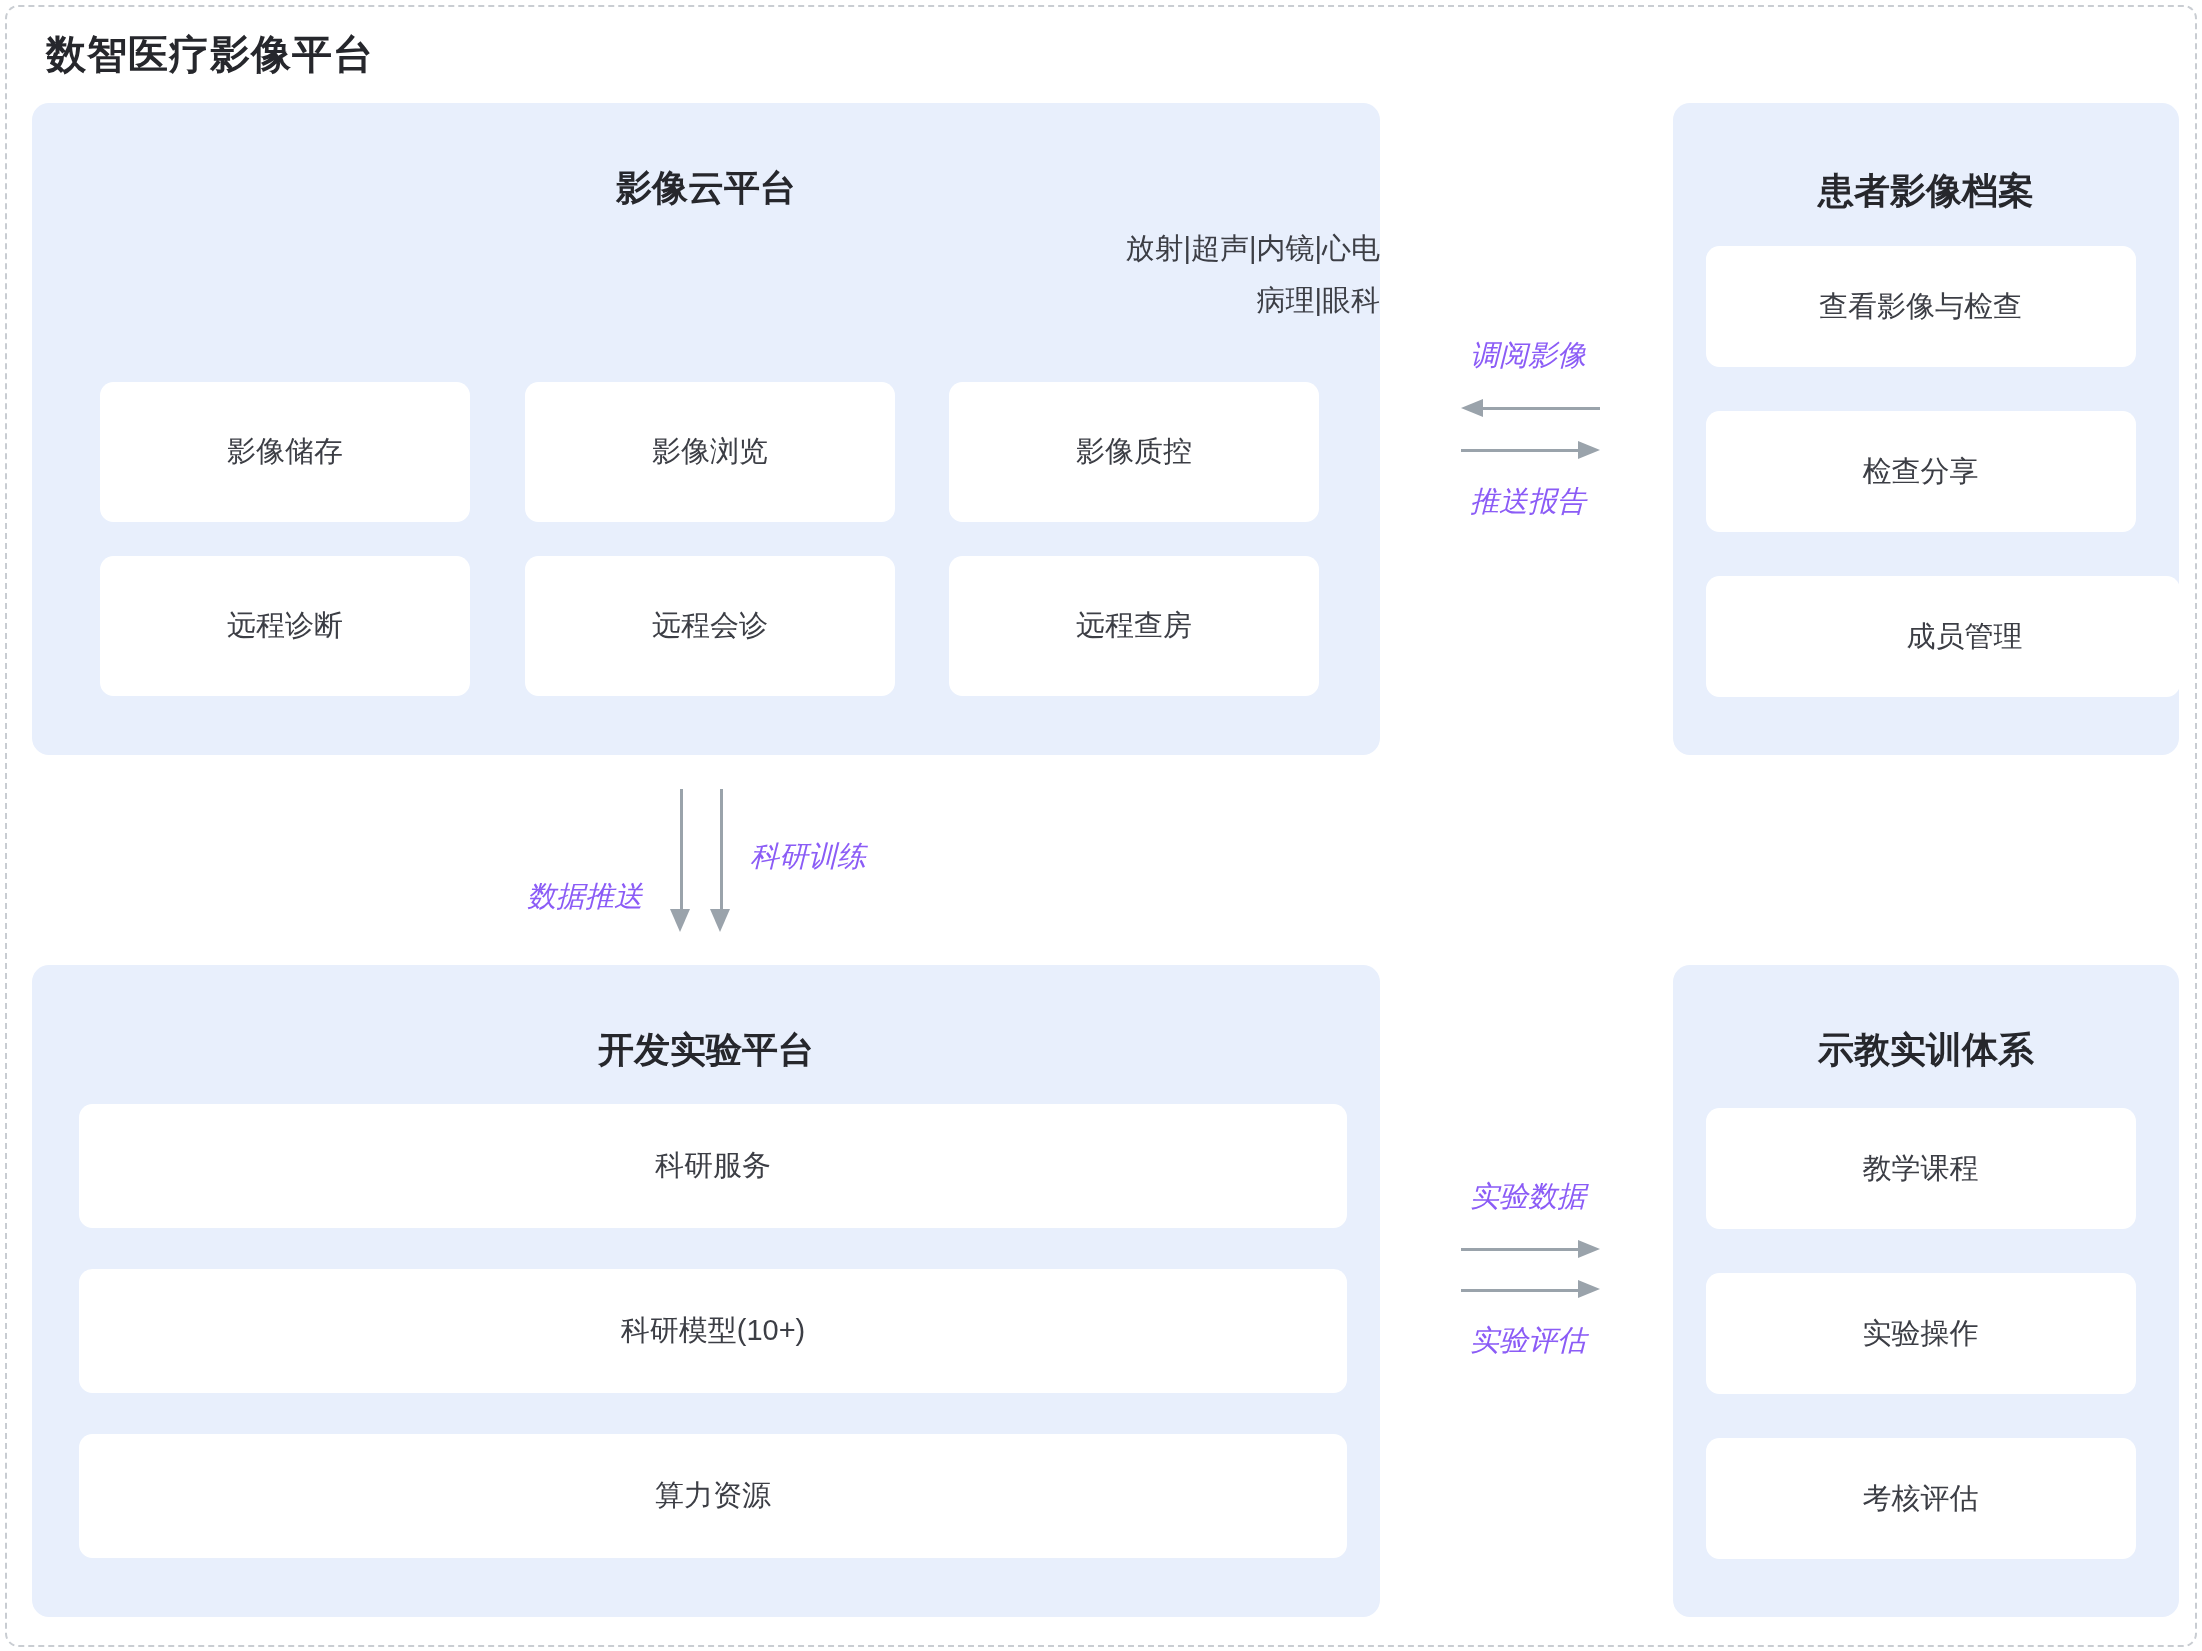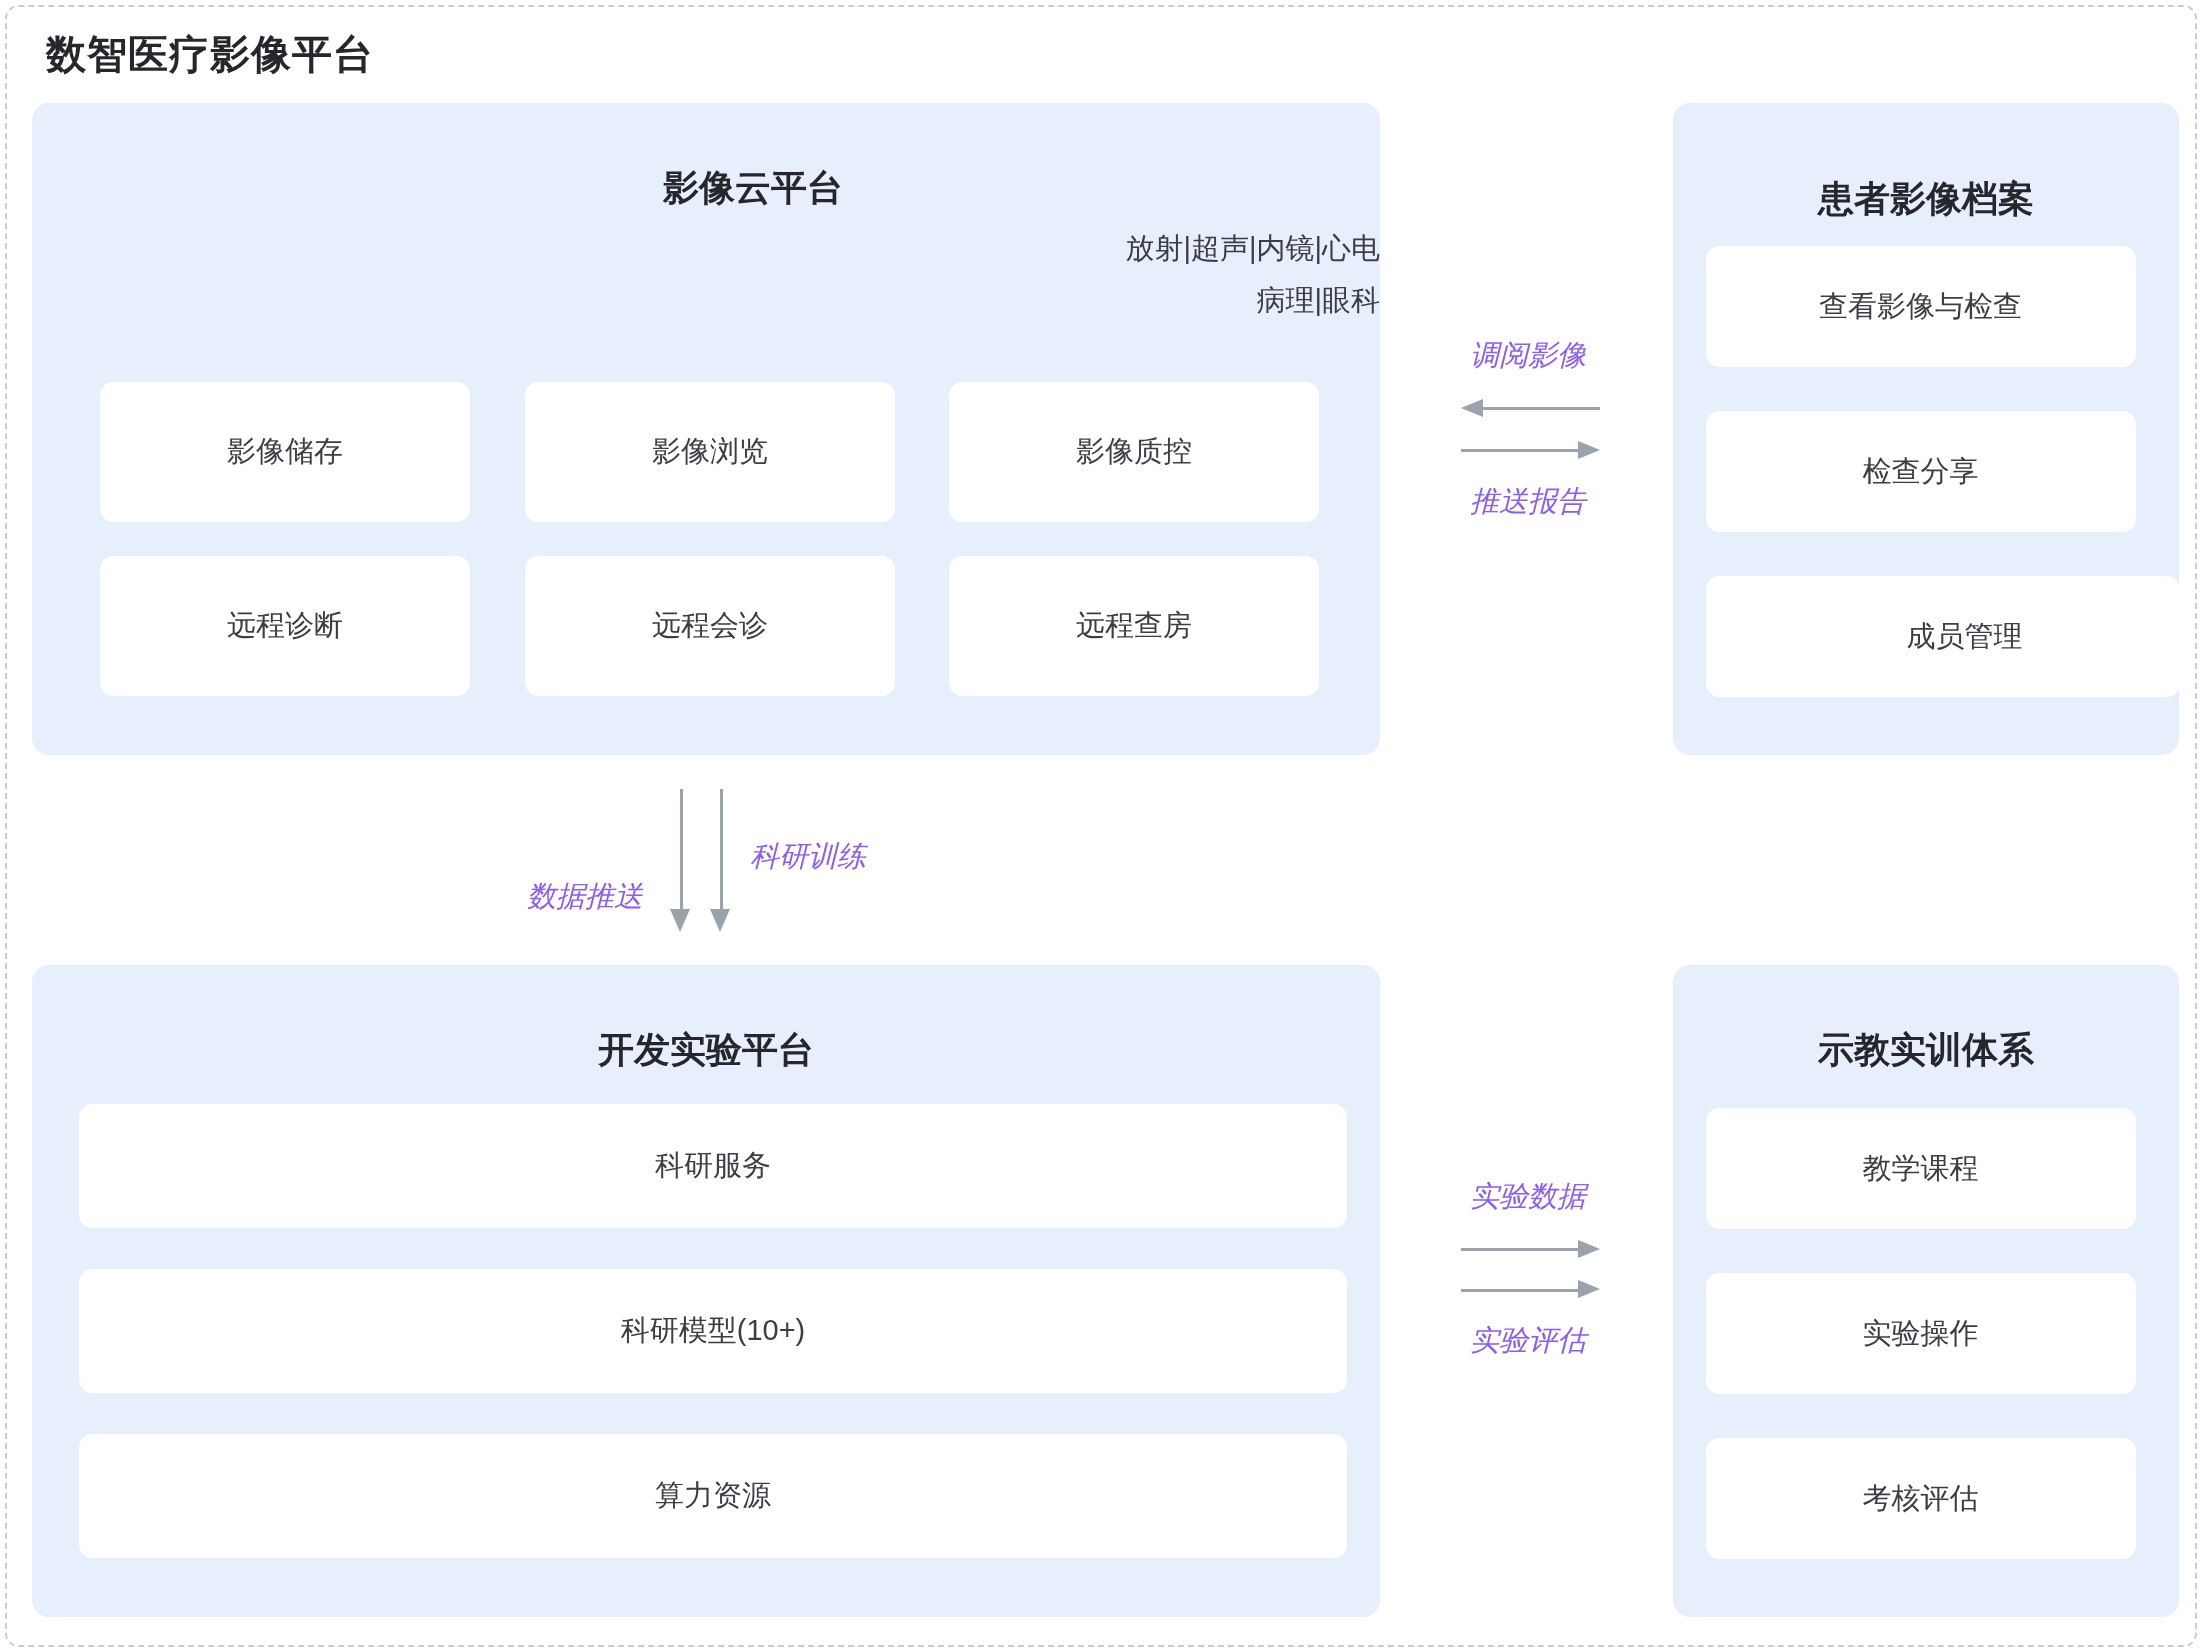--- a/index.html
+++ b/index.html
@@ -98,34 +98,34 @@
 </head>
 <body>
 
 <div id="canvas">
 
   <div class="page-border"></div>
 
   <div class="page-title">数智医疗影像平台</div>
 
   <div class="panel" style="left:32px;top:103px;width:1348px;height:652px;">
-    <div class="panel-title" style="top:61px;padding-left:47px;">影像云平台</div>
+    <div class="panel-title" style="top:61px;">影像云平台</div>
     <div class="panel-subtitle" style="top:126px;">放射|超声|内镜|心电</div>
     <div class="panel-subtitle" style="top:178px;">病理|眼科</div>
 
     <div class="box" style="left:68px;top:279px;width:370px;height:140px;">影像储存</div>
     <div class="box" style="left:493px;top:279px;width:370px;height:140px;">影像浏览</div>
     <div class="box" style="left:917px;top:279px;width:370px;height:140px;">影像质控</div>
     <div class="box" style="left:68px;top:453px;width:370px;height:140px;">远程诊断</div>
     <div class="box" style="left:493px;top:453px;width:370px;height:140px;">远程会诊</div>
     <div class="box" style="left:917px;top:453px;width:370px;height:140px;">远程查房</div>
   </div>
 
   <div class="panel" style="left:1673px;top:103px;width:506px;height:652px;">
-    <div class="panel-title" style="top:72px;font-family:Liberation Serif, serif;">患者影像档案</div>
+    <div class="panel-title" style="top:64px;font-family:Liberation Serif, serif;">患者影像档案</div>
     <div class="box" style="left:32.5px;top:143px;width:430px;height:121px;">查看影像与检查</div>
     <div class="box" style="left:32.5px;top:308px;width:430px;height:121px;">检查分享</div>
     <div class="box" style="left:32.5px;top:473px;width:430px;height:121px;padding-left:44px;">成员管理</div>
   </div>
 
   <div class="panel" style="left:32px;top:965px;width:1348px;height:652px;">
     <div class="panel-title" style="top:61px;">开发实验平台</div>
     <div class="box" style="left:47px;top:139px;width:1268px;height:124px;">科研服务</div>
     <div class="box" style="left:47px;top:304px;width:1268px;height:124px;">科研模型(10+)</div>
     <div class="box" style="left:47px;top:469px;width:1268px;height:124px;">算力资源</div>

